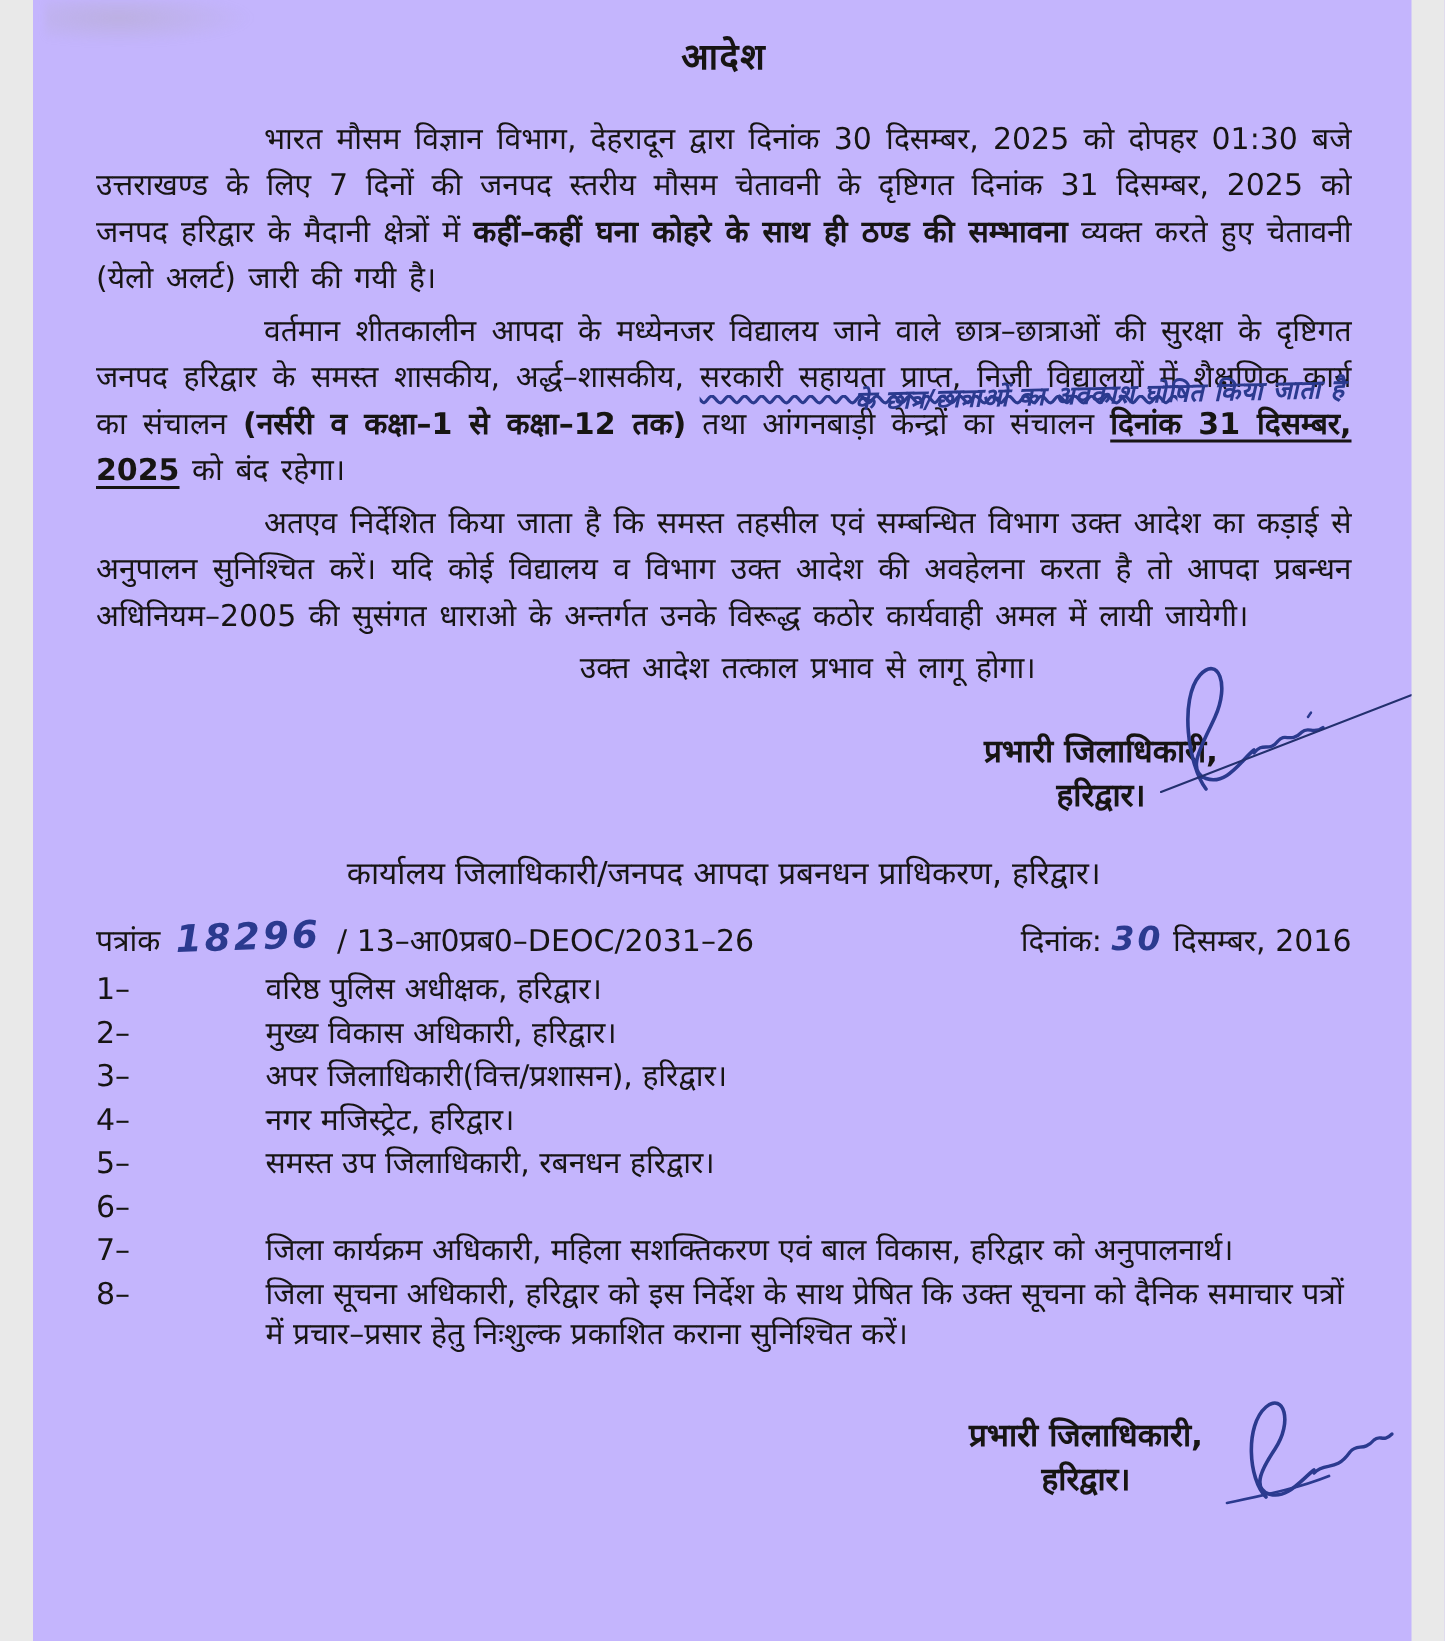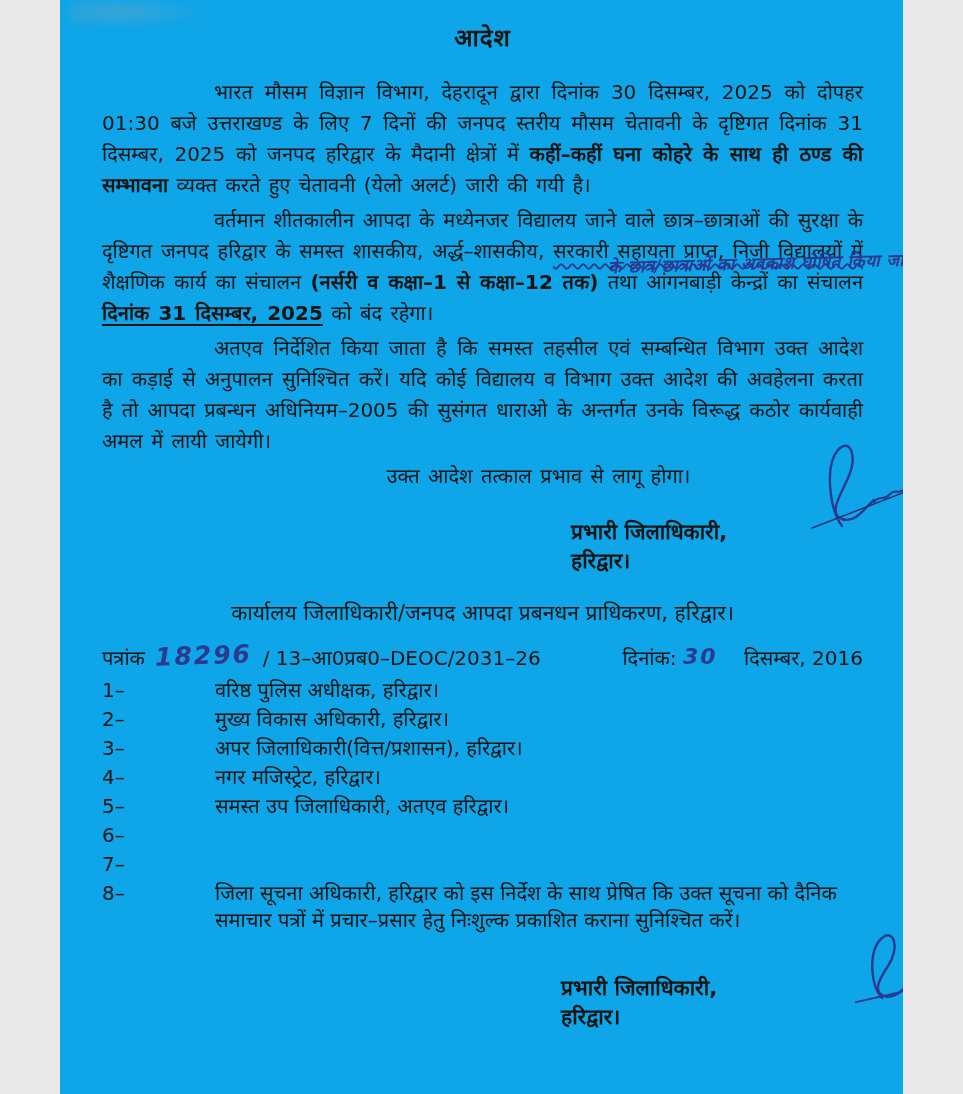--- a/index.html
+++ b/index.html
@@ -1,22 +1,22 @@
 <!DOCTYPE html>
 <html lang="hi"><head>
 <meta charset="utf-8">
 <style>
   * { box-sizing: border-box; }
   html, body { margin: 0; padding: 0; background: #e9e9e9; }
   .page {
     position: relative;
-    width: 843px;
+    width: 919px;
     height: 1094px;
     margin: 0 auto;
-    background: #0ea5e9;
+    background: #c4b5fd;
     overflow: hidden;
     font-family: "DejaVu Sans", sans-serif;
     color: #171513;
   }
   .content { padding: 12px 40px 0 42px; }
 
   .doc-title {
     text-align: center;
     font-size: 24px;
     font-weight: bold;
@@ -62,20 +62,21 @@
     letter-spacing: 0.5px;
   }
 
   .sig-svg { position: absolute; }
   .sig-svg-1 { left: 738px; top: 440px; }
   .sig-svg-2 { left: 788px; top: 926px; }
 
   .sig-block {
     width: 250px;
     margin-left: auto;
+    text-align: center;
     font-size: 21px;
     font-weight: bold;
     line-height: 29px;
   }
   .sig-block-1 { margin-top: 26px; margin-right: 42px; }
   .sig-block-2 { margin-top: 40px; margin-right: 52px; }
 
   .office-heading {
     text-align: center;
     font-size: 21px;
@@ -91,21 +92,21 @@
     font-size: 20px;
   }
   .hw {
     color: #2b3a8f;
     font-weight: bold;
     font-style: italic;
     display: inline-block;
     letter-spacing: 2px;
   }
   .hw-number { font-size: 25px; transform: translateY(-1px) rotate(-2deg); margin: 0 4px; }
-  .hw-day { font-size: 22px; transform: translateY(-1px); margin-right: 20px; }
+  .hw-day { font-size: 22px; transform: translateY(-1px); margin-right: 0; }
 
   .copy-line {
     margin-top: 15px;
     font-size: 20px;
     font-weight: bold;
   }
 
   .copy-list { margin-top: 6px; }
   .copy-row {
     display: grid;
@@ -175,27 +176,28 @@
       <div class="copy-row">
           <span class="num">3–</span>
           <span class="txt">अपर जिलाधिकारी(वित्त/प्रशासन), हरिद्वार।</span>
         </div>
       <div class="copy-row">
           <span class="num">4–</span>
           <span class="txt">नगर मजिस्ट्रेट, हरिद्वार।</span>
         </div>
       <div class="copy-row">
           <span class="num">5–</span>
-          <span class="txt">समस्त उप जिलाधिकारी, अतएव हरिद्वार।</span>
+          <span class="txt">समस्त उप जिलाधिकारी, रबनधन हरिद्वार।</span>
         </div>
       <div class="copy-row">
           <span class="num">6–</span>
         </div>
       <div class="copy-row">
           <span class="num">7–</span>
+          <span class="txt">जिला कार्यक्रम अधिकारी, महिला सशक्तिकरण एवं बाल विकास, हरिद्वार को अनुपालनार्थ।</span>
         </div>
       <div class="copy-row">
           <span class="num">8–</span>
           <span class="txt">जिला सूचना अधिकारी, हरिद्वार को इस निर्देश के साथ प्रेषित कि उक्त सूचना को दैनिक समाचार पत्रों में प्रचार–प्रसार हेतु निःशुल्क प्रकाशित कराना सुनिश्चित करें।</span>
         </div>
     </div>
 
     <div class="sig-block sig-block-2">
       <div>प्रभारी जिलाधिकारी,</div>
       <div>हरिद्वार।</div>

